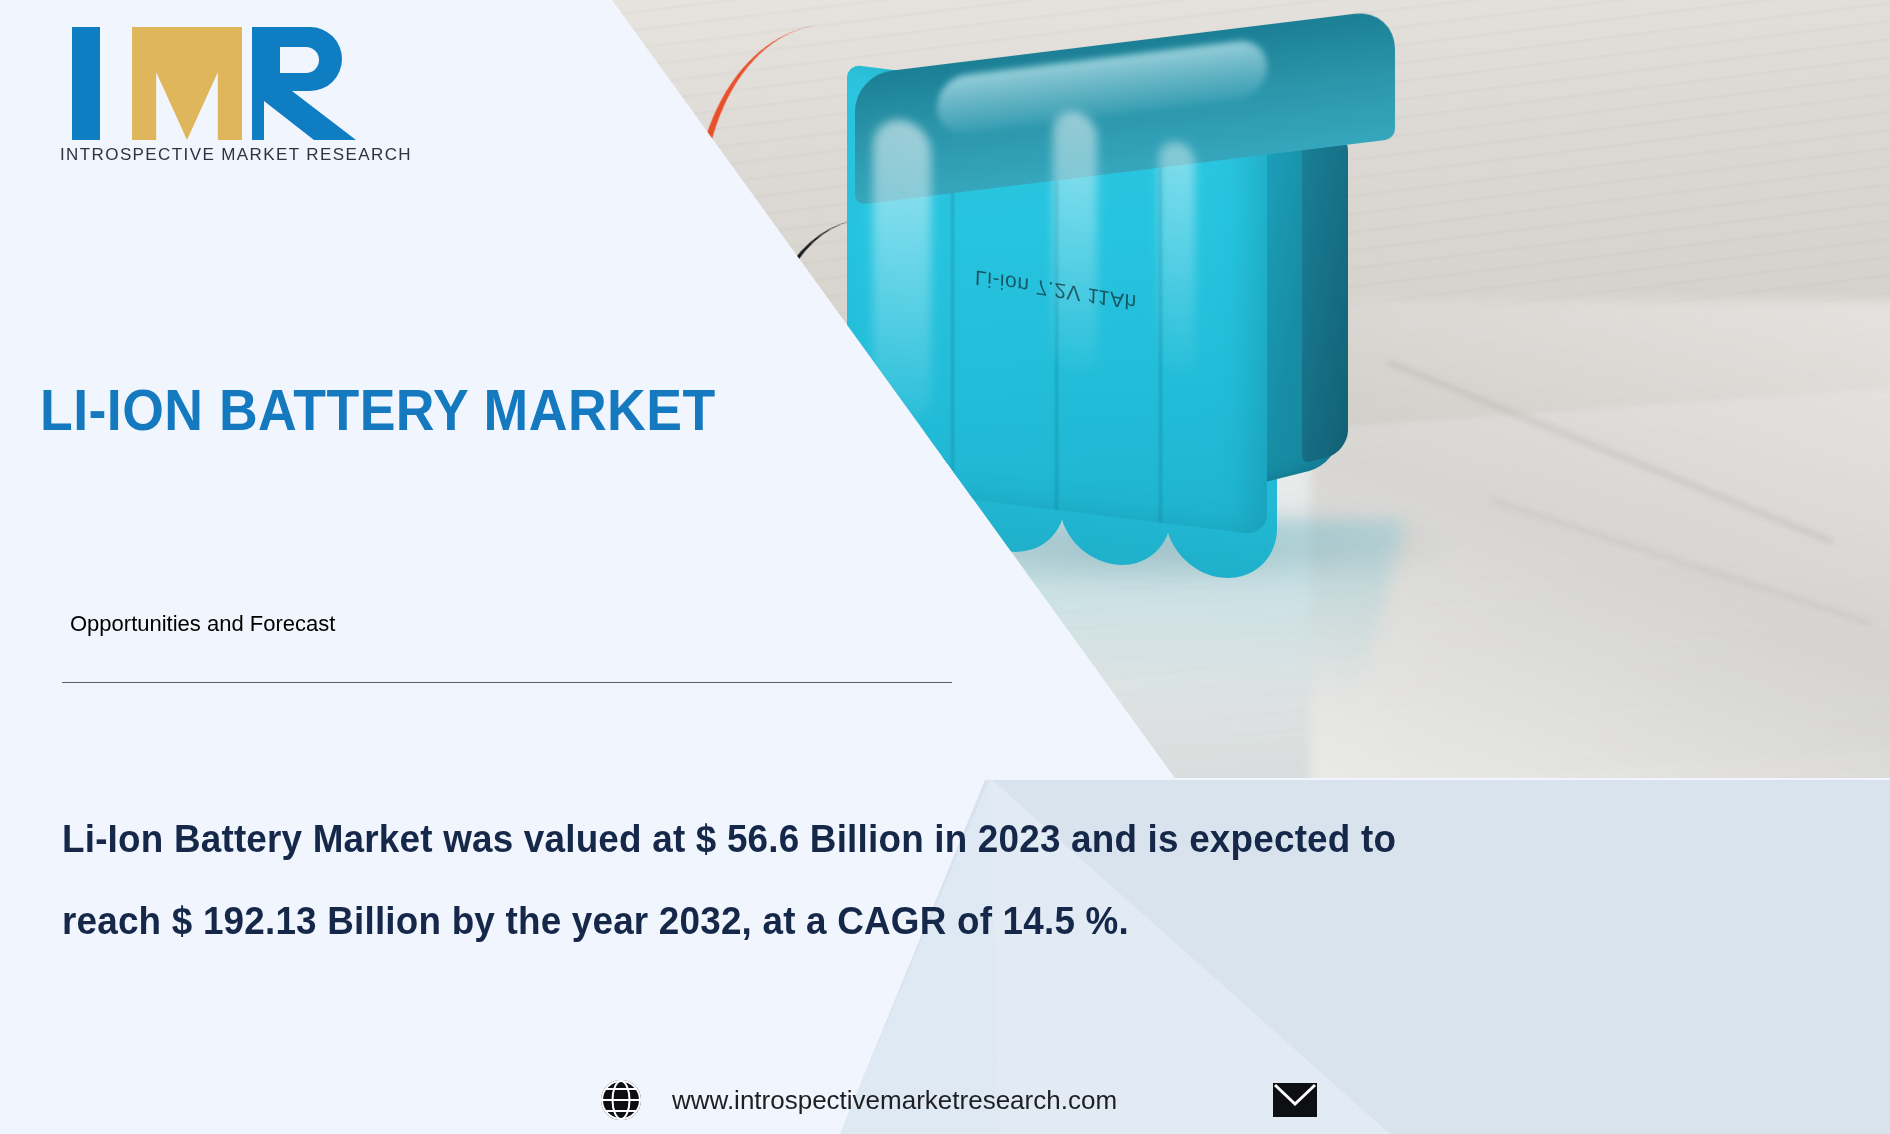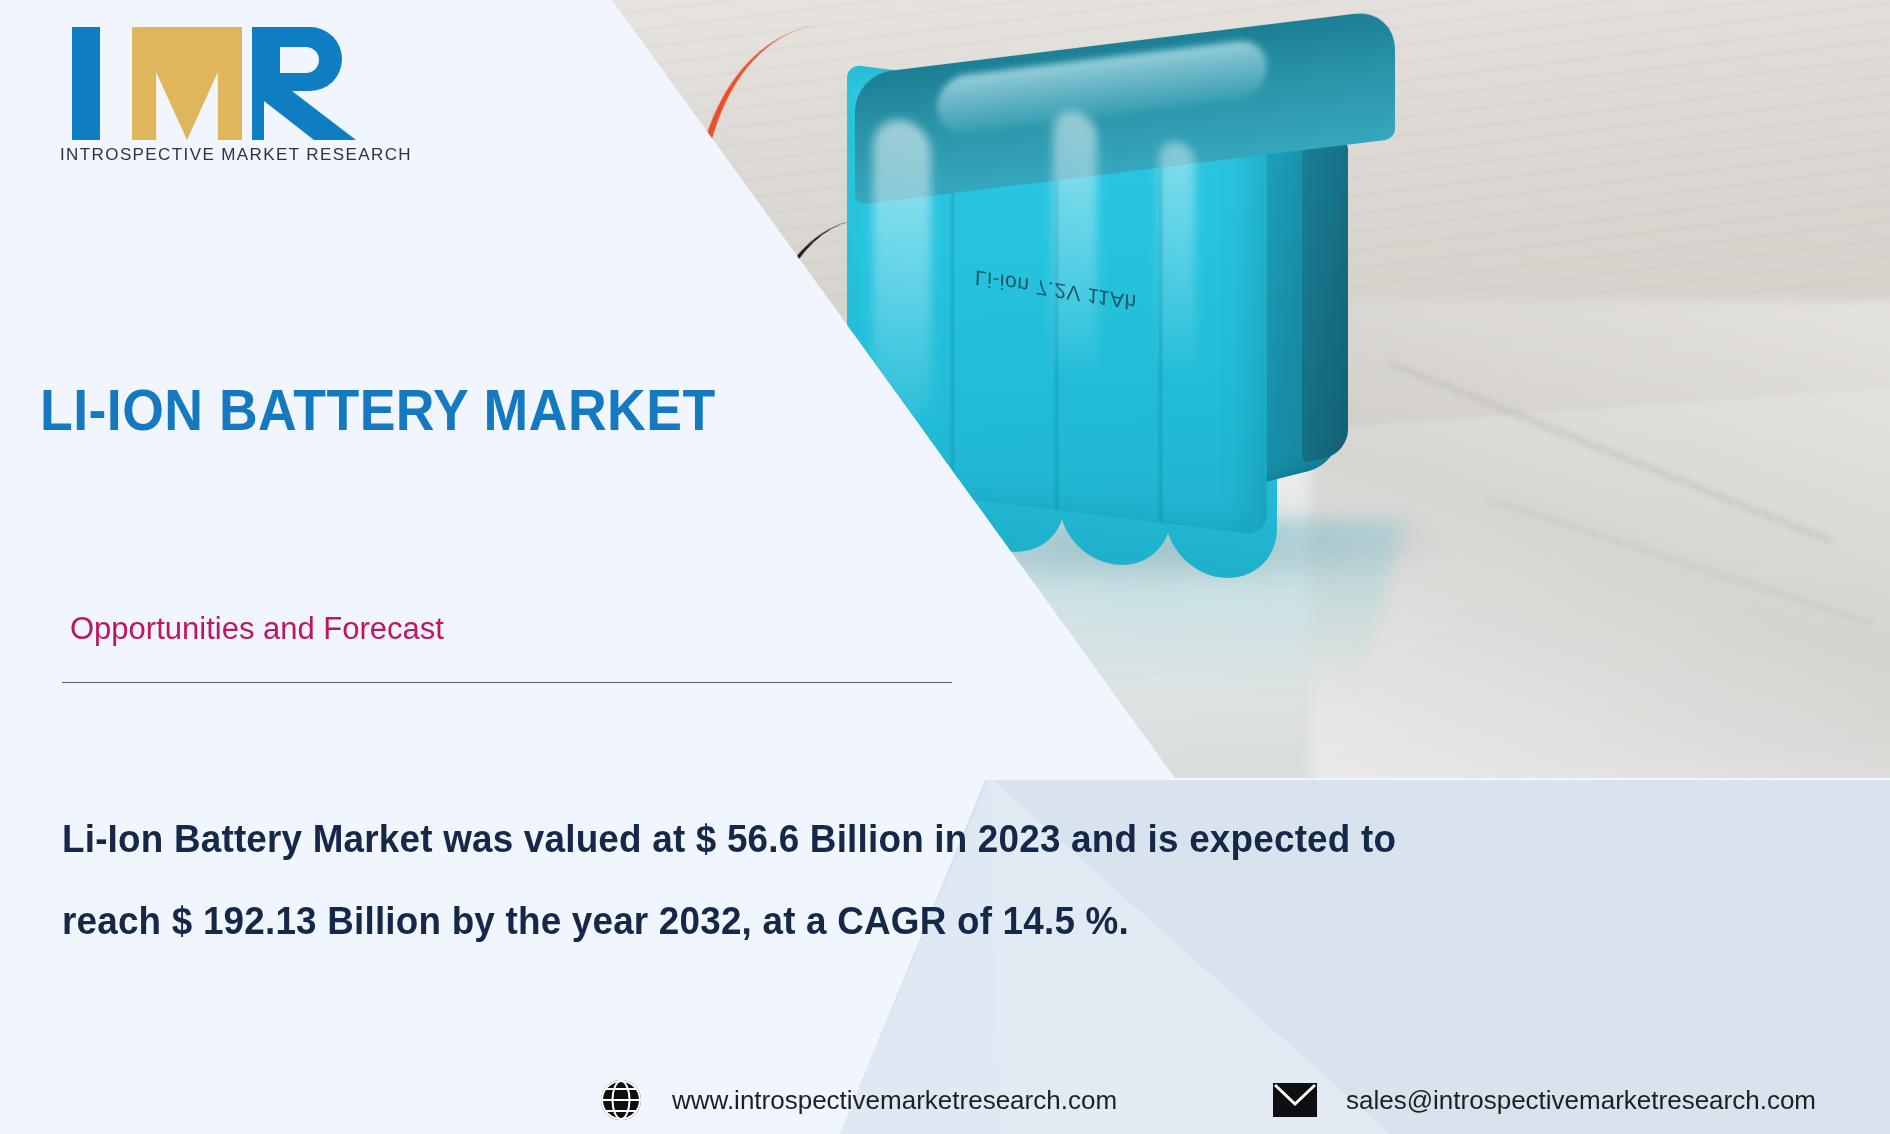--- a/index.html
+++ b/index.html
@@ -334,22 +334,22 @@
     transform: scaleX(0.94);
     transform-origin: left center;
     white-space: nowrap;
   }
 
   .subhead {
     position: absolute;
     left: 70px;
     top: 611px;
     font-family: "Liberation Sans", sans-serif;
-    font-size: 31px;
-    color: #be185d;
+    font-size: 22px;
+    color: #000000;
     white-space: nowrap;
   }
 
   .divider {
     position: absolute;
     left: 62px;
     top: 682px;
     width: 890px;
     height: 1px;
     background: #56606f;
@@ -478,16 +478,15 @@
     <span class="footer-text">www.introspectivemarketresearch.com</span>
   </div>
 
   <div class="footer-item footer-mail">
     <span class="icon-box">
       <svg width="44" height="34" viewBox="0 0 44 34" aria-hidden="true">
         <rect x="0" y="0" width="44" height="34" fill="#0d0f12"></rect>
         <path d="M2 2 L22 21 L42 2" fill="none" stroke="#ffffff" stroke-width="3"></path>
       </svg>
     </span>
-    <span class="footer-text">sales@introspectivemarketresearch.com</span>
   </div>
 
 </div>
 
 </body></html>

